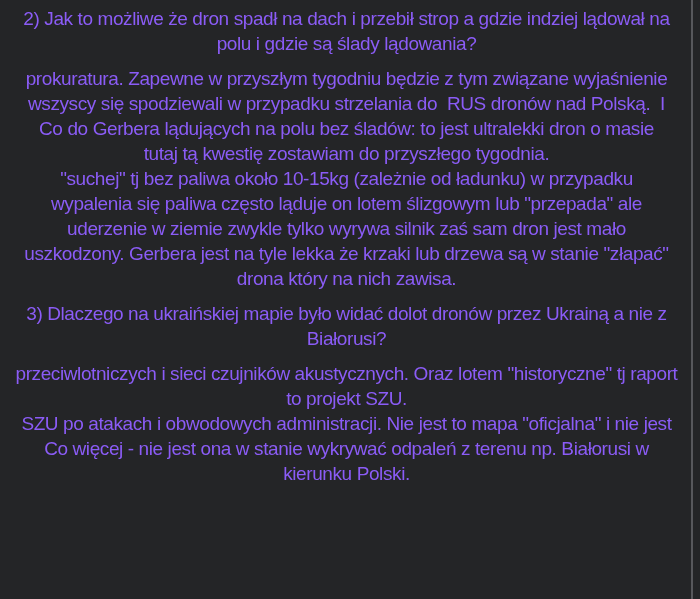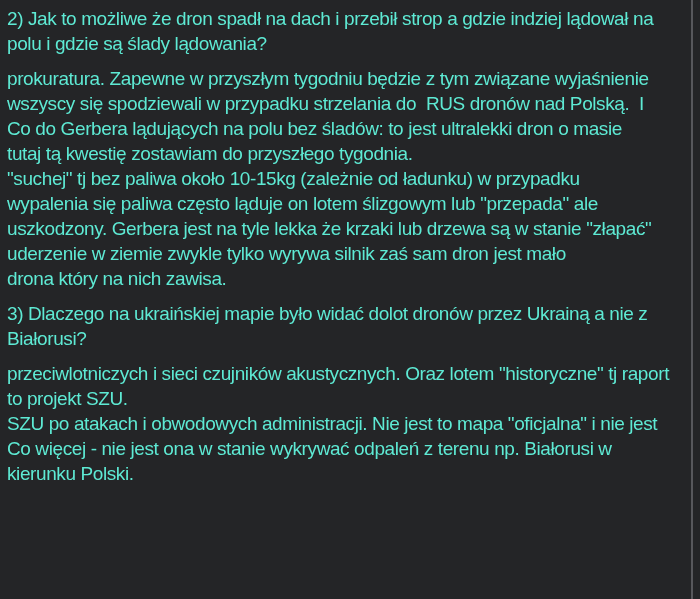--- a/index.html
+++ b/index.html
@@ -38,34 +38,34 @@
     top: 0;
     bottom: 0;
     right: 7px;
     width: 2px;
     background: #57585c;
   }
 </style>
 </head>
 <body style="background: rgb(36, 37, 39);">
 
-<div class="post-body" style="color: #5eead4;">
+<div class="post-body" style="color: #8b5cf6; text-align: center;">
     <div class="paragraph">
       <div class="line">2) Jak to możliwe że dron spadł na dach i przebił strop a gdzie indziej lądował na</div>
       <div class="line">polu i gdzie są ślady lądowania?</div>
     </div>
     <div class="paragraph">
       <div class="line">prokuratura. Zapewne w przyszłym tygodniu będzie z tym związane wyjaśnienie</div>
       <div class="line">wszyscy się spodziewali w przypadku strzelania do  RUS dronów nad Polską.  I</div>
       <div class="line">Co do Gerbera lądujących na polu bez śladów: to jest ultralekki dron o masie</div>
       <div class="line">tutaj tą kwestię zostawiam do przyszłego tygodnia.</div>
       <div class="line">"suchej" tj bez paliwa około 10-15kg (zależnie od ładunku) w przypadku</div>
       <div class="line">wypalenia się paliwa często ląduje on lotem ślizgowym lub "przepada" ale</div>
+      <div class="line">uderzenie w ziemie zwykle tylko wyrywa silnik zaś sam dron jest mało</div>
       <div class="line">uszkodzony. Gerbera jest na tyle lekka że krzaki lub drzewa są w stanie "złapać"</div>
-      <div class="line">uderzenie w ziemie zwykle tylko wyrywa silnik zaś sam dron jest mało</div>
       <div class="line">drona który na nich zawisa.</div>
     </div>
     <div class="paragraph">
       <div class="line">3) Dlaczego na ukraińskiej mapie było widać dolot dronów przez Ukrainą a nie z</div>
       <div class="line">Białorusi?</div>
     </div>
     <div class="paragraph">
       <div class="line">przeciwlotniczych i sieci czujników akustycznych. Oraz lotem "historyczne" tj raport</div>
       <div class="line">to projekt SZU.</div>
       <div class="line">SZU po atakach i obwodowych administracji. Nie jest to mapa "oficjalna" i nie jest</div>

